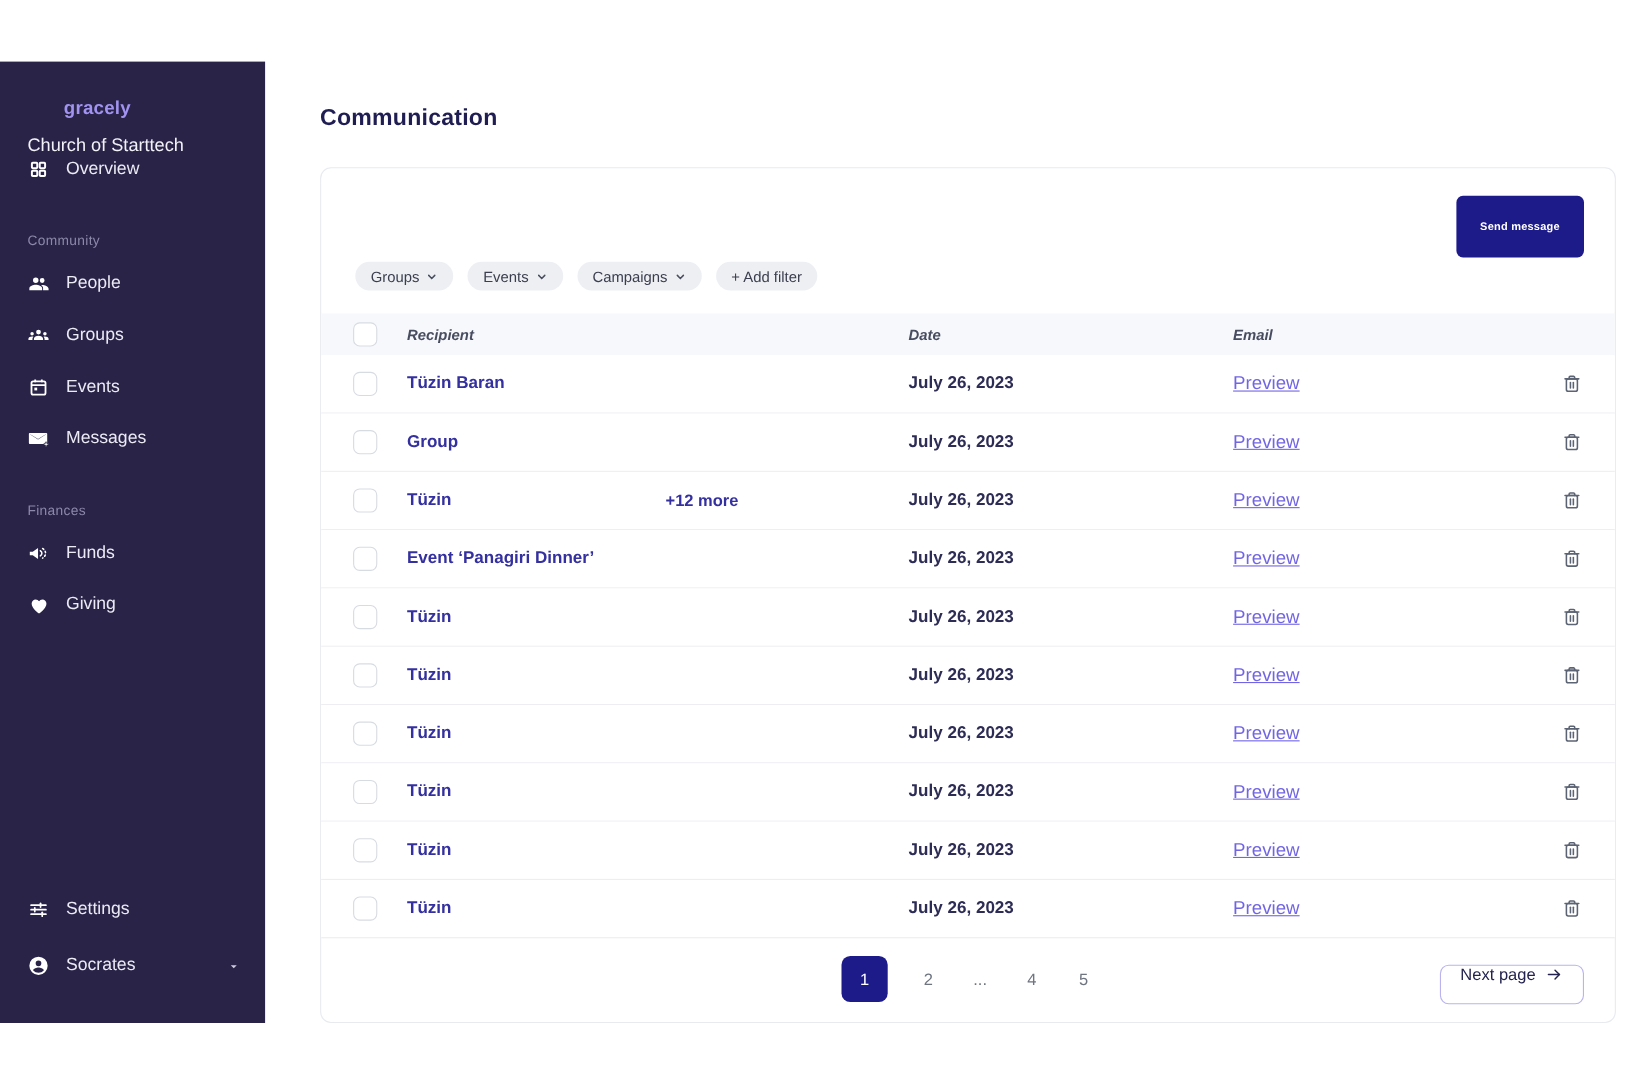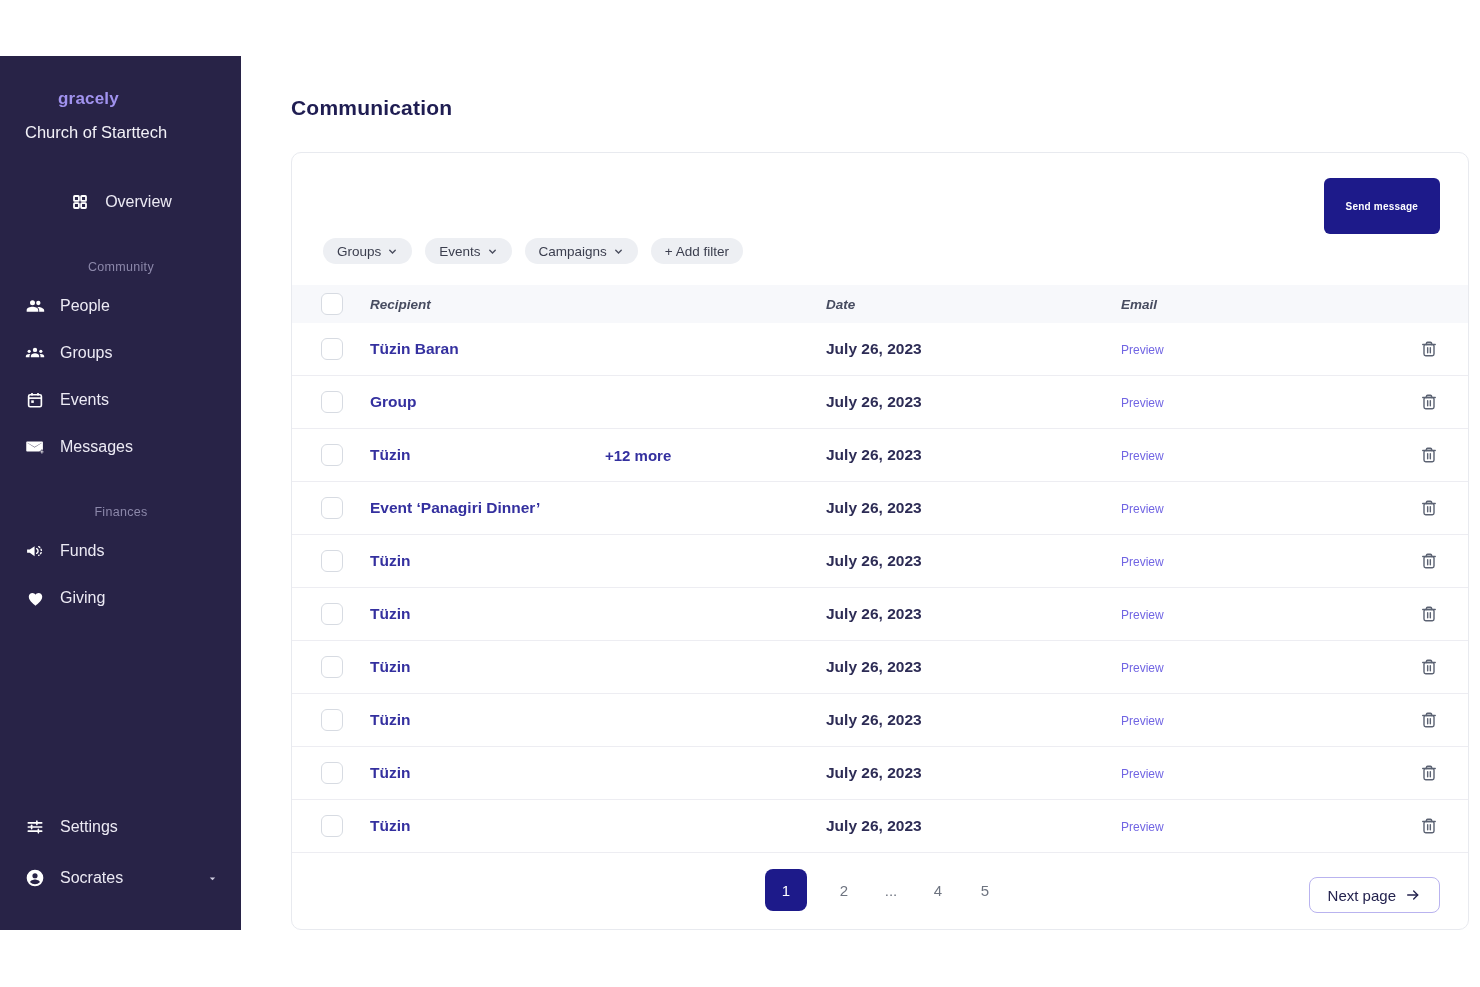--- a/index.html
+++ b/index.html
@@ -17,24 +17,24 @@
   .sidebar-top { padding:33px 24px 0 25px; }
   .brand { color:#a193ef; font-size:17px; font-weight:700; letter-spacing:.2px;margin-left:33px; }
   .org   { color:#f3f2f8; font-size:16.5px; font-weight:400; margin-top:14px; }
   .nav-item {
     display:flex; align-items:center; gap:15px; height:24px;
     font-size:16px; font-weight:500; color:#eceaf4; cursor:pointer;
     margin-bottom:23px;
   }
   .nav-item .nicon { width:20px; height:20px; flex:0 0 20px; display:flex; align-items:center; justify-content:center; color:#ffffff; }
   .nav-item svg { display:block; }
-  .nav-overview { margin-top:48px; margin-bottom:0;justify-content:center; }
+  .nav-overview { margin-bottom:0; }
   .section-label {
     font-size:12.5px; font-weight:500; color:#8c88aa; letter-spacing:.3px;
-    margin-top:46px; margin-bottom:20px;text-align:center;
+    margin-top:46px; margin-bottom:20px;
   }
   .sidebar-bottom { position:absolute; left:25px; right:22px; bottom:40px; }
   .sidebar-bottom .nav-item { margin-bottom:0; }
   .user-row { margin-top:27px; }
   .caret { margin-left:auto; color:#cfcde0; display:flex; align-items:center; }
 
   
   .page-title {
     position:absolute; left:291px; top:96px;
     font-size:21px; font-weight:700; color:#1f1d52; letter-spacing:.2px;
@@ -78,21 +78,21 @@
   .thead { height:38px; background:#f7f8fb; font-size:13.5px; font-weight:700; color:#474c60;font-style:italic; }
   .tbody-row { height:53px; border-bottom:1px solid #ededf2; background:#fff; }
   .cb {
     width:22px; height:22px; border:1.5px solid #d7dbe2; border-radius:6px;
     background:#fff; margin-left:29px; cursor:pointer;
   }
   .cell-recipient { font-size:15.5px; font-weight:700; color:#34309f; }
   .cell-extra     { font-size:15px;   font-weight:700; color:#34309f; }
   .cell-date      { font-size:15.5px; font-weight:700; color:#2d2c55; }
   .cell-email a, .preview-link {
-    font-size:12px; font-weight:500; color:#7165e3; cursor:pointer;
+    font-size:17px; font-weight:500; color:#7165e3; text-decoration:underline; cursor:pointer;
   }
   .cell-trash { justify-self:end; padding-right:29px; display:flex; }
   .trash-btn { background:none; border:none; color:#5c6373; cursor:pointer; display:flex; padding:0; }
   
   .pagination-bar {
     position:absolute; left:0; right:0; bottom:0; height:78px;
     display:flex; align-items:center; justify-content:center;
   }
   .pages { display:flex; align-items:center; gap:27px; }
   .page {
@@ -100,21 +100,21 @@
   }
   .page.active {
     width:42px; height:42px; min-width:42px; background:#1d1a8a; color:#fff;
     border-radius:8px; display:flex; align-items:center; justify-content:center;
     font-weight:500;
   }
   .next-btn {
     position:absolute; right:28px; bottom:16px; height:36px; padding:0 18px;
     background:#fff; border:1.5px solid #b9b3ef; border-radius:8px;
     font-size:15px; color:#23224e; font-family:"Liberation Sans", sans-serif;
-    cursor:pointer; display:flex; align-items:center; gap:9px; font-weight:500;
+    cursor:pointer; display:flex; gap:9px; font-weight:500;
   }
 </style>
 </head>
 <body>
 
 <aside class="sidebar">
   <div class="sidebar-top">
     <div class="brand">gracely</div>
     <div class="org">Church of Starttech</div>
 

